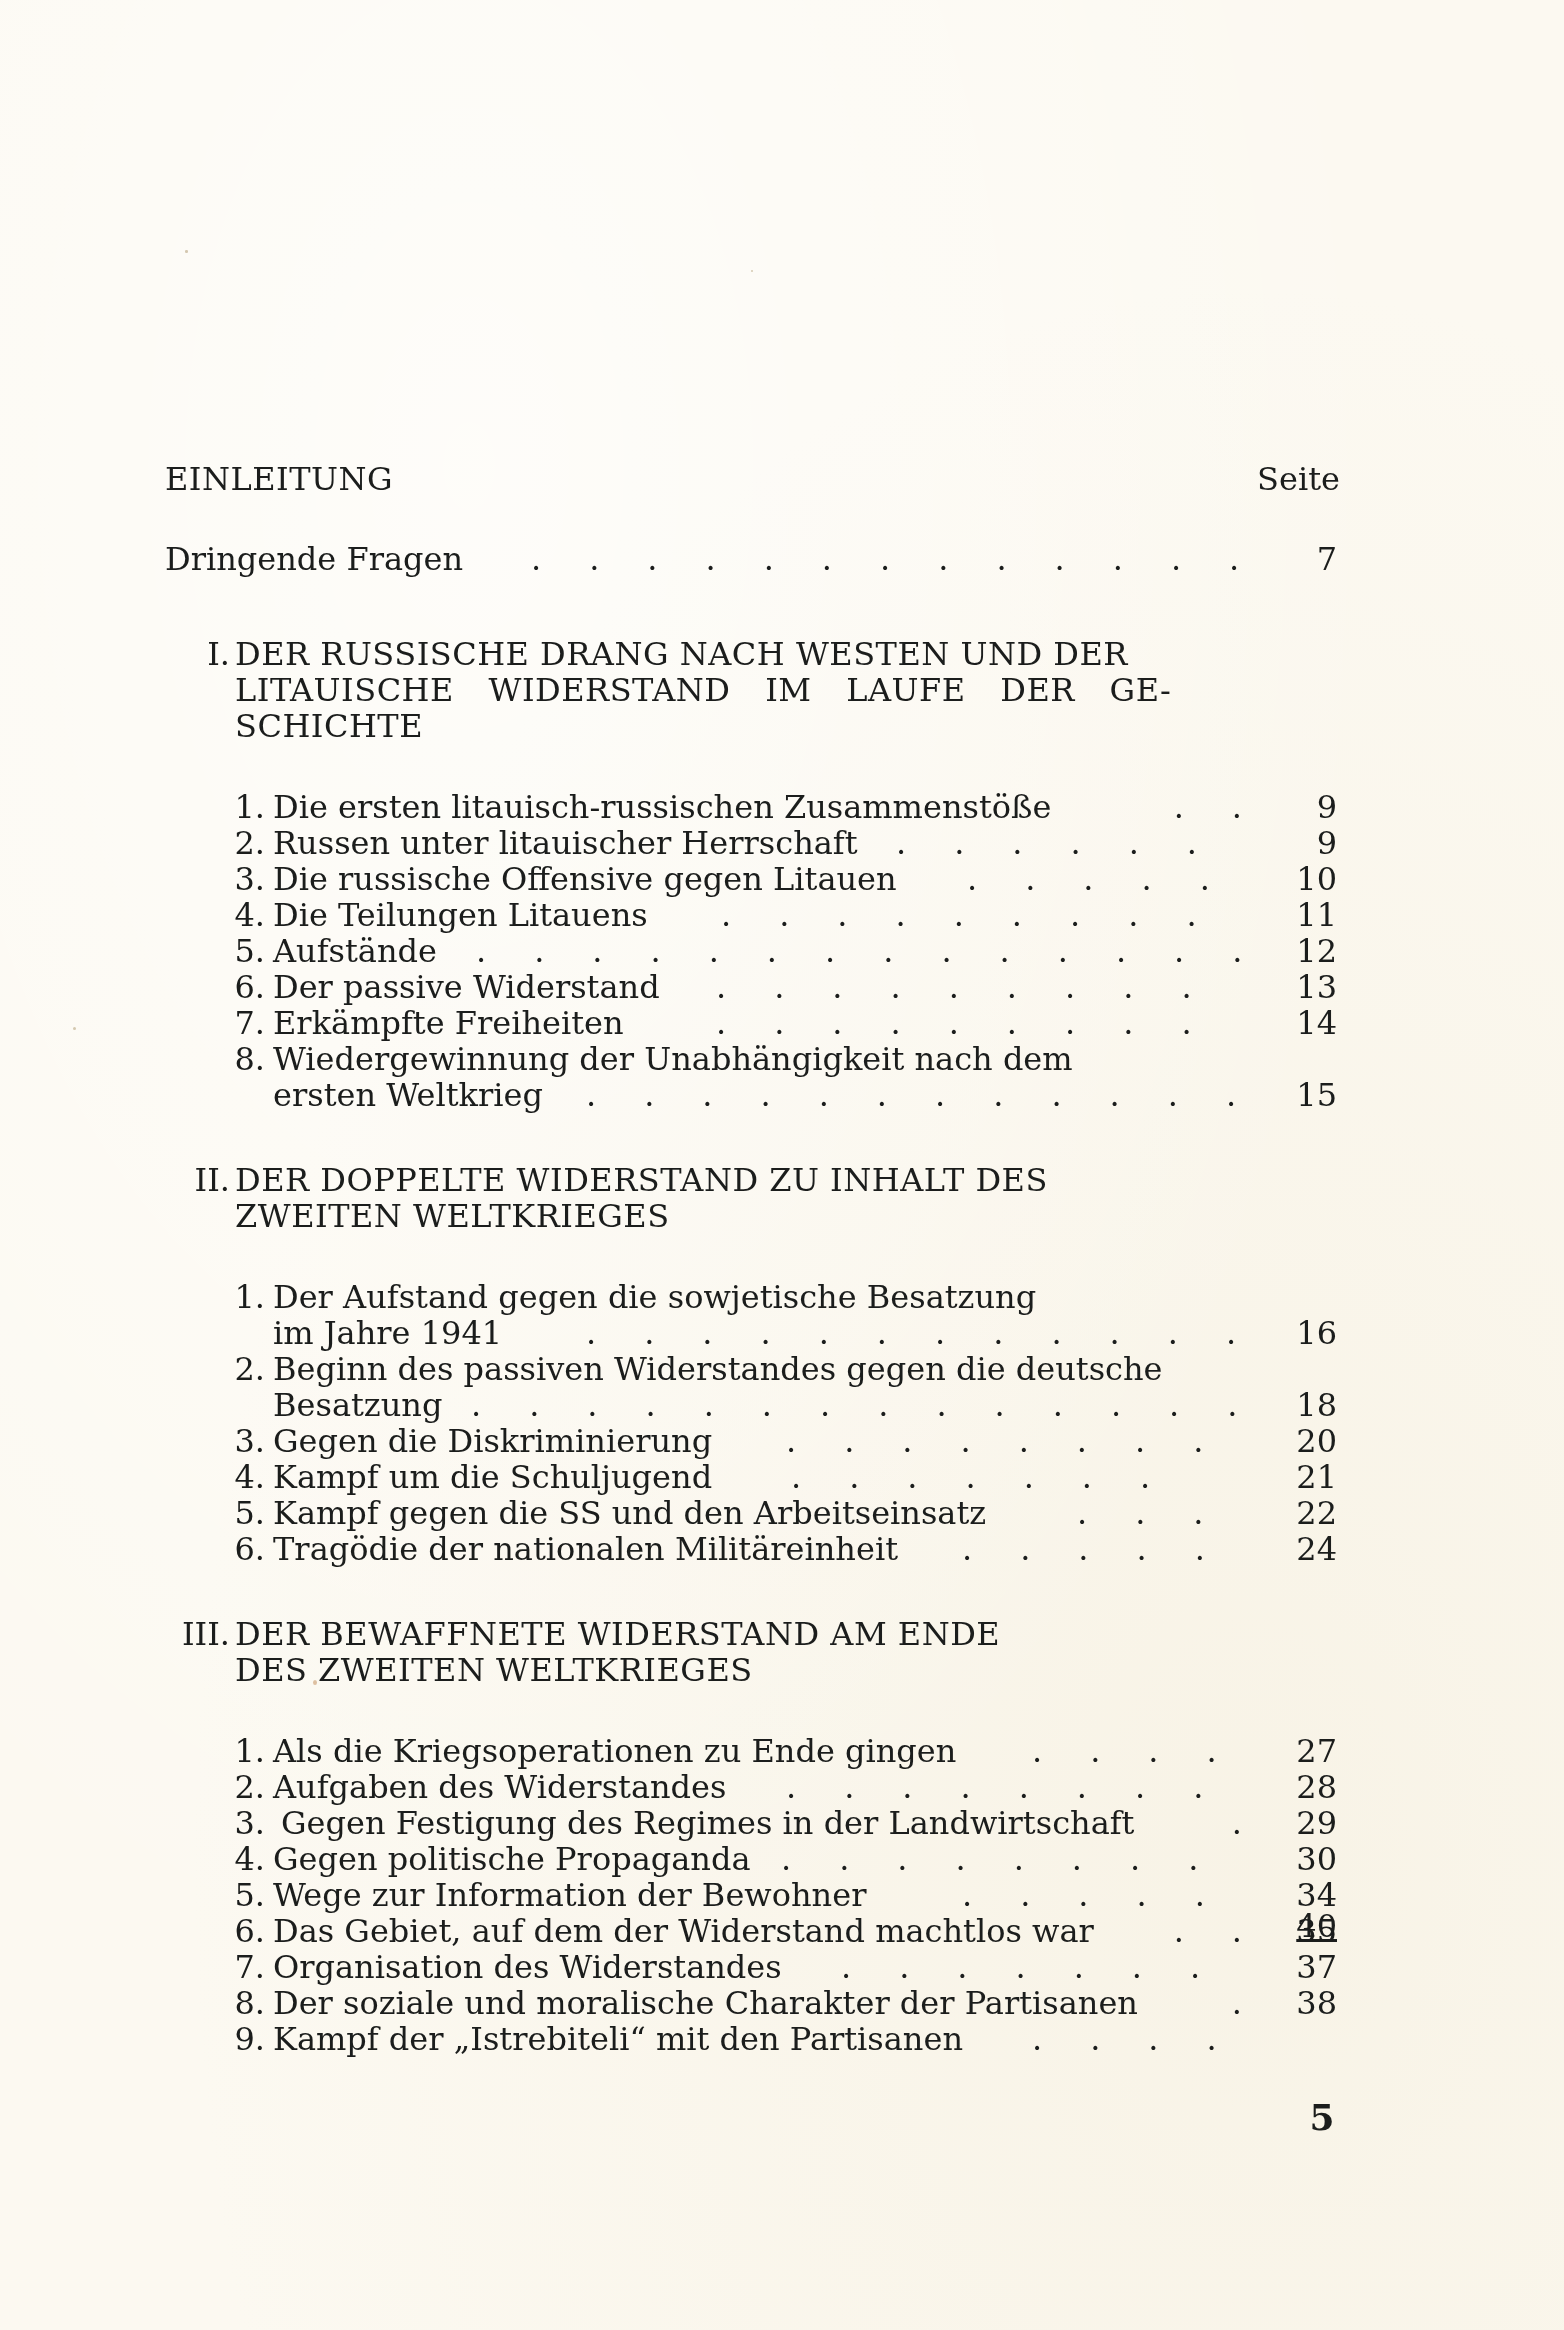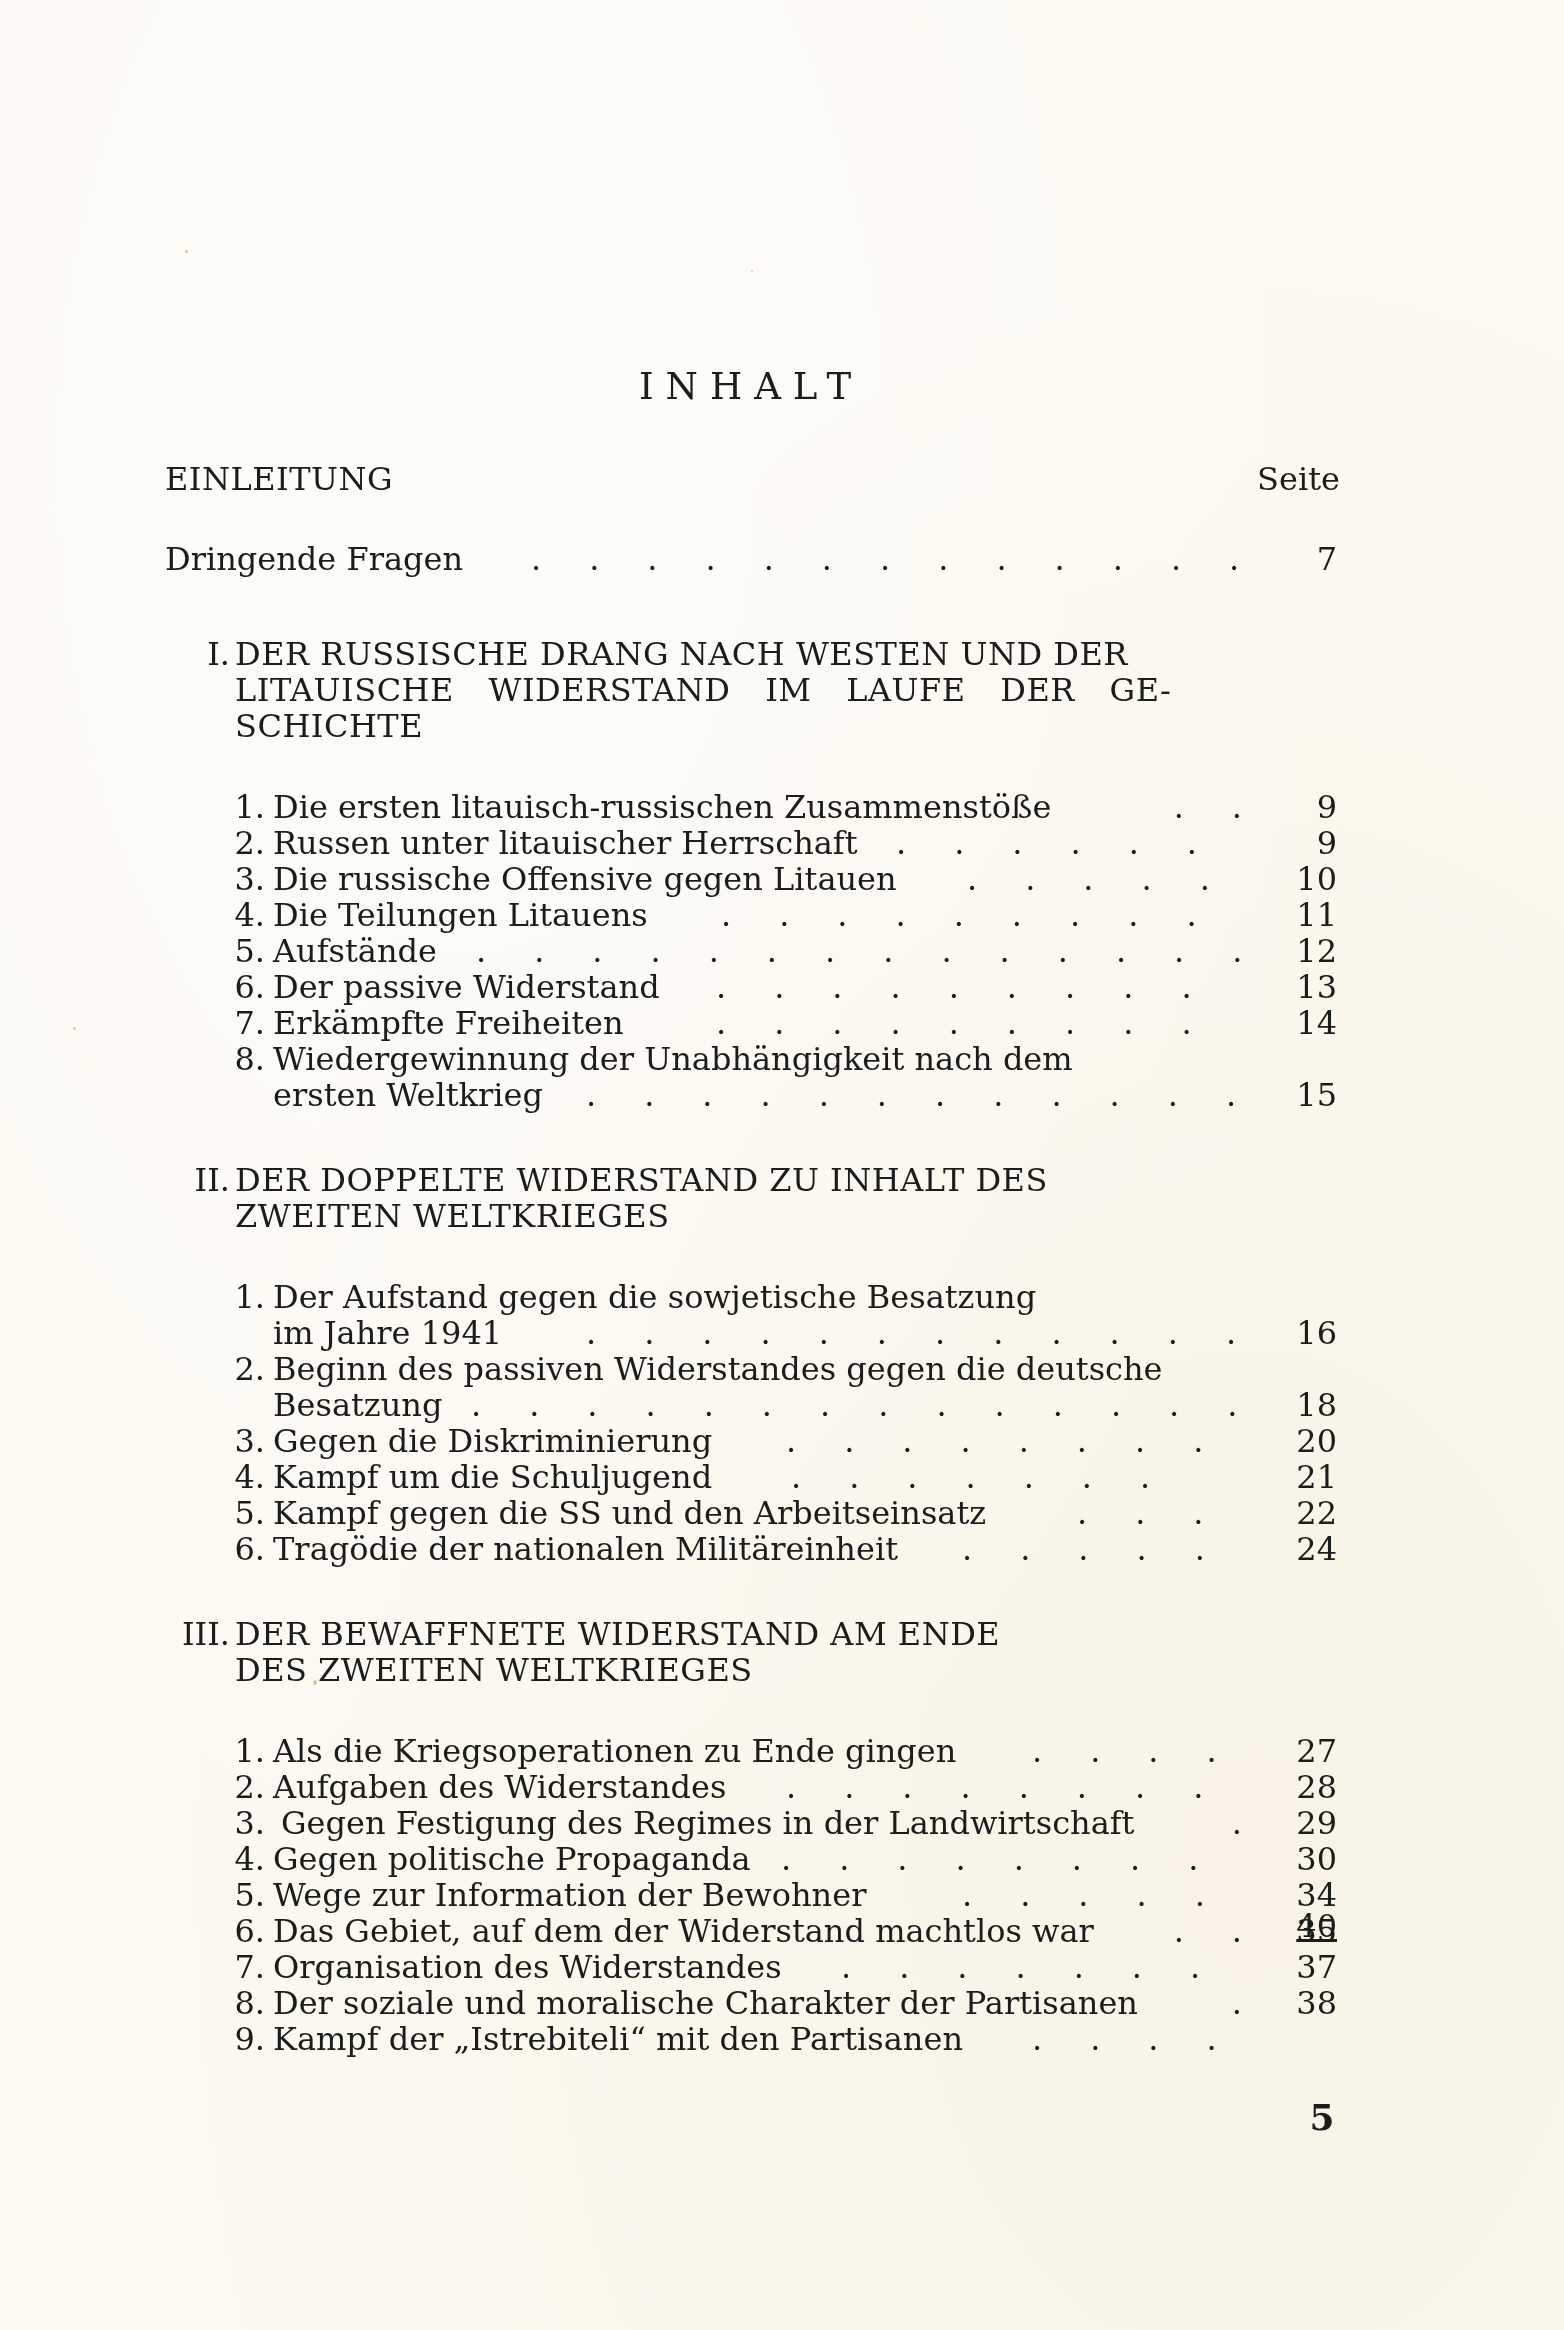--- a/index.html
+++ b/index.html
@@ -90,21 +90,20 @@
     background: #b9a782;
     border-radius: 50%;
     opacity: 0.6;
   }
 </style>
 </head>
 <body>
 
 <div class="page">
 
-  <div class="title">INHALT</div>
 
   <div class="txt caps" style="left:165px; top:461px;">EINLEITUNG</div>
   <div class="pg" style="left:1242px; width:98px; top:461px;">Seite</div>
 
   <div class="txt" style="left:165px; top:541px;">Dringende Fragen</div>
   <div class="leader" style="left:531px; width:711px; top:541px;"><span class="lead-dots">.  .  .  .  .  .  .  .  .  .  .  .  .  .  .  .  .</span></div>
   <div class="pg" style="top:541px;">7</div>
 
   <div>
     <div class="chapnum" style="left:155px; top:636px;">I.</div>

